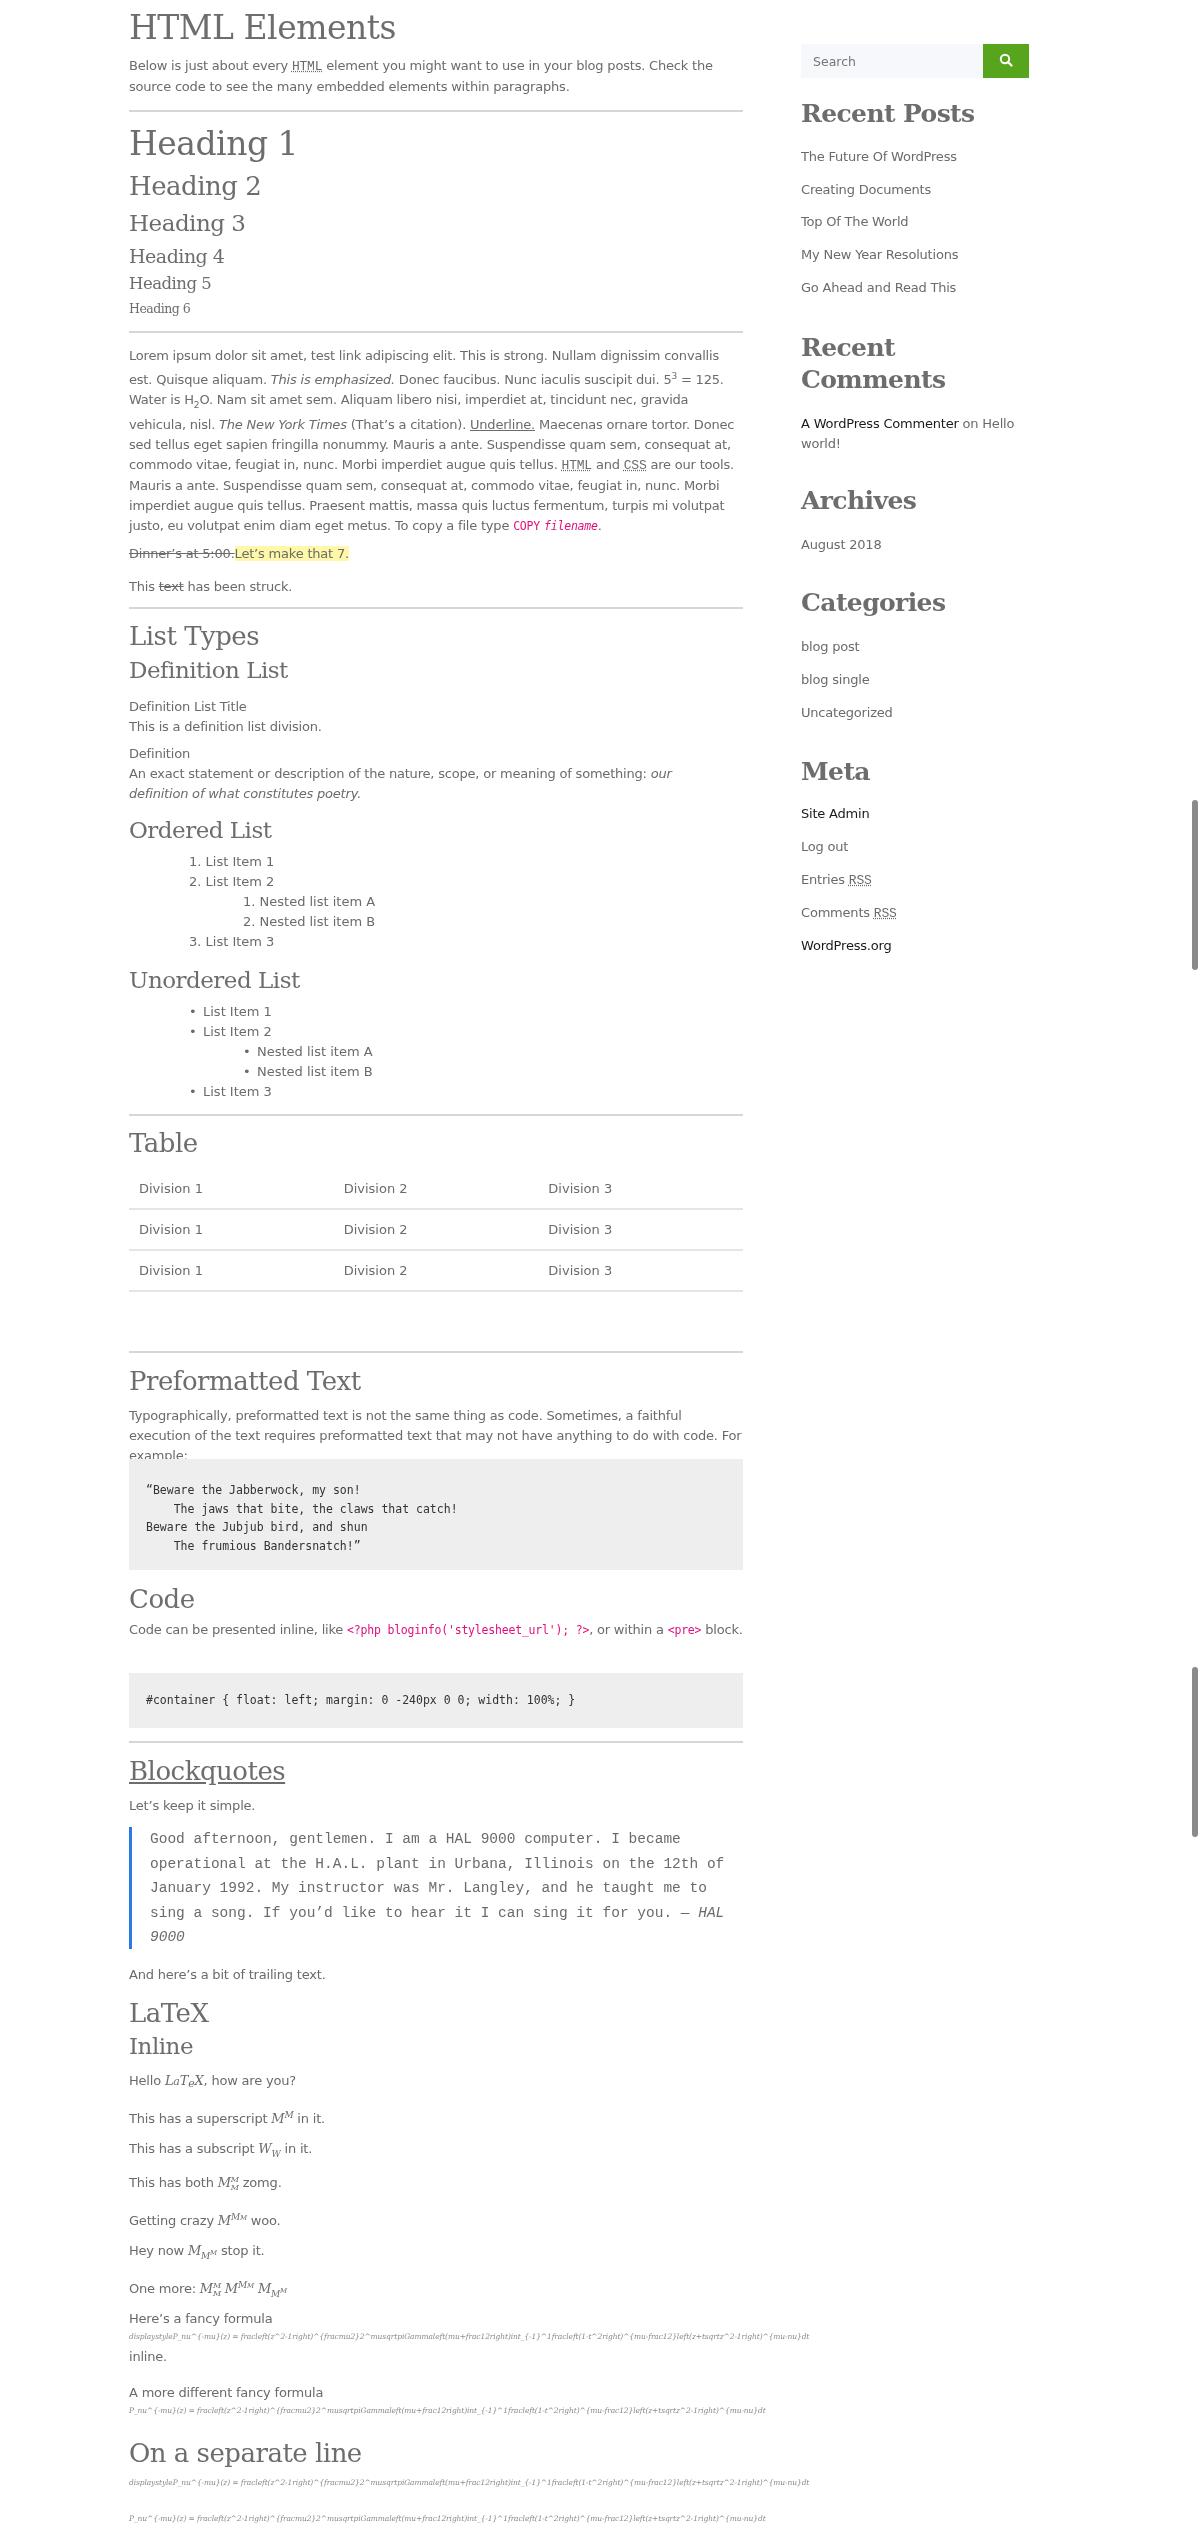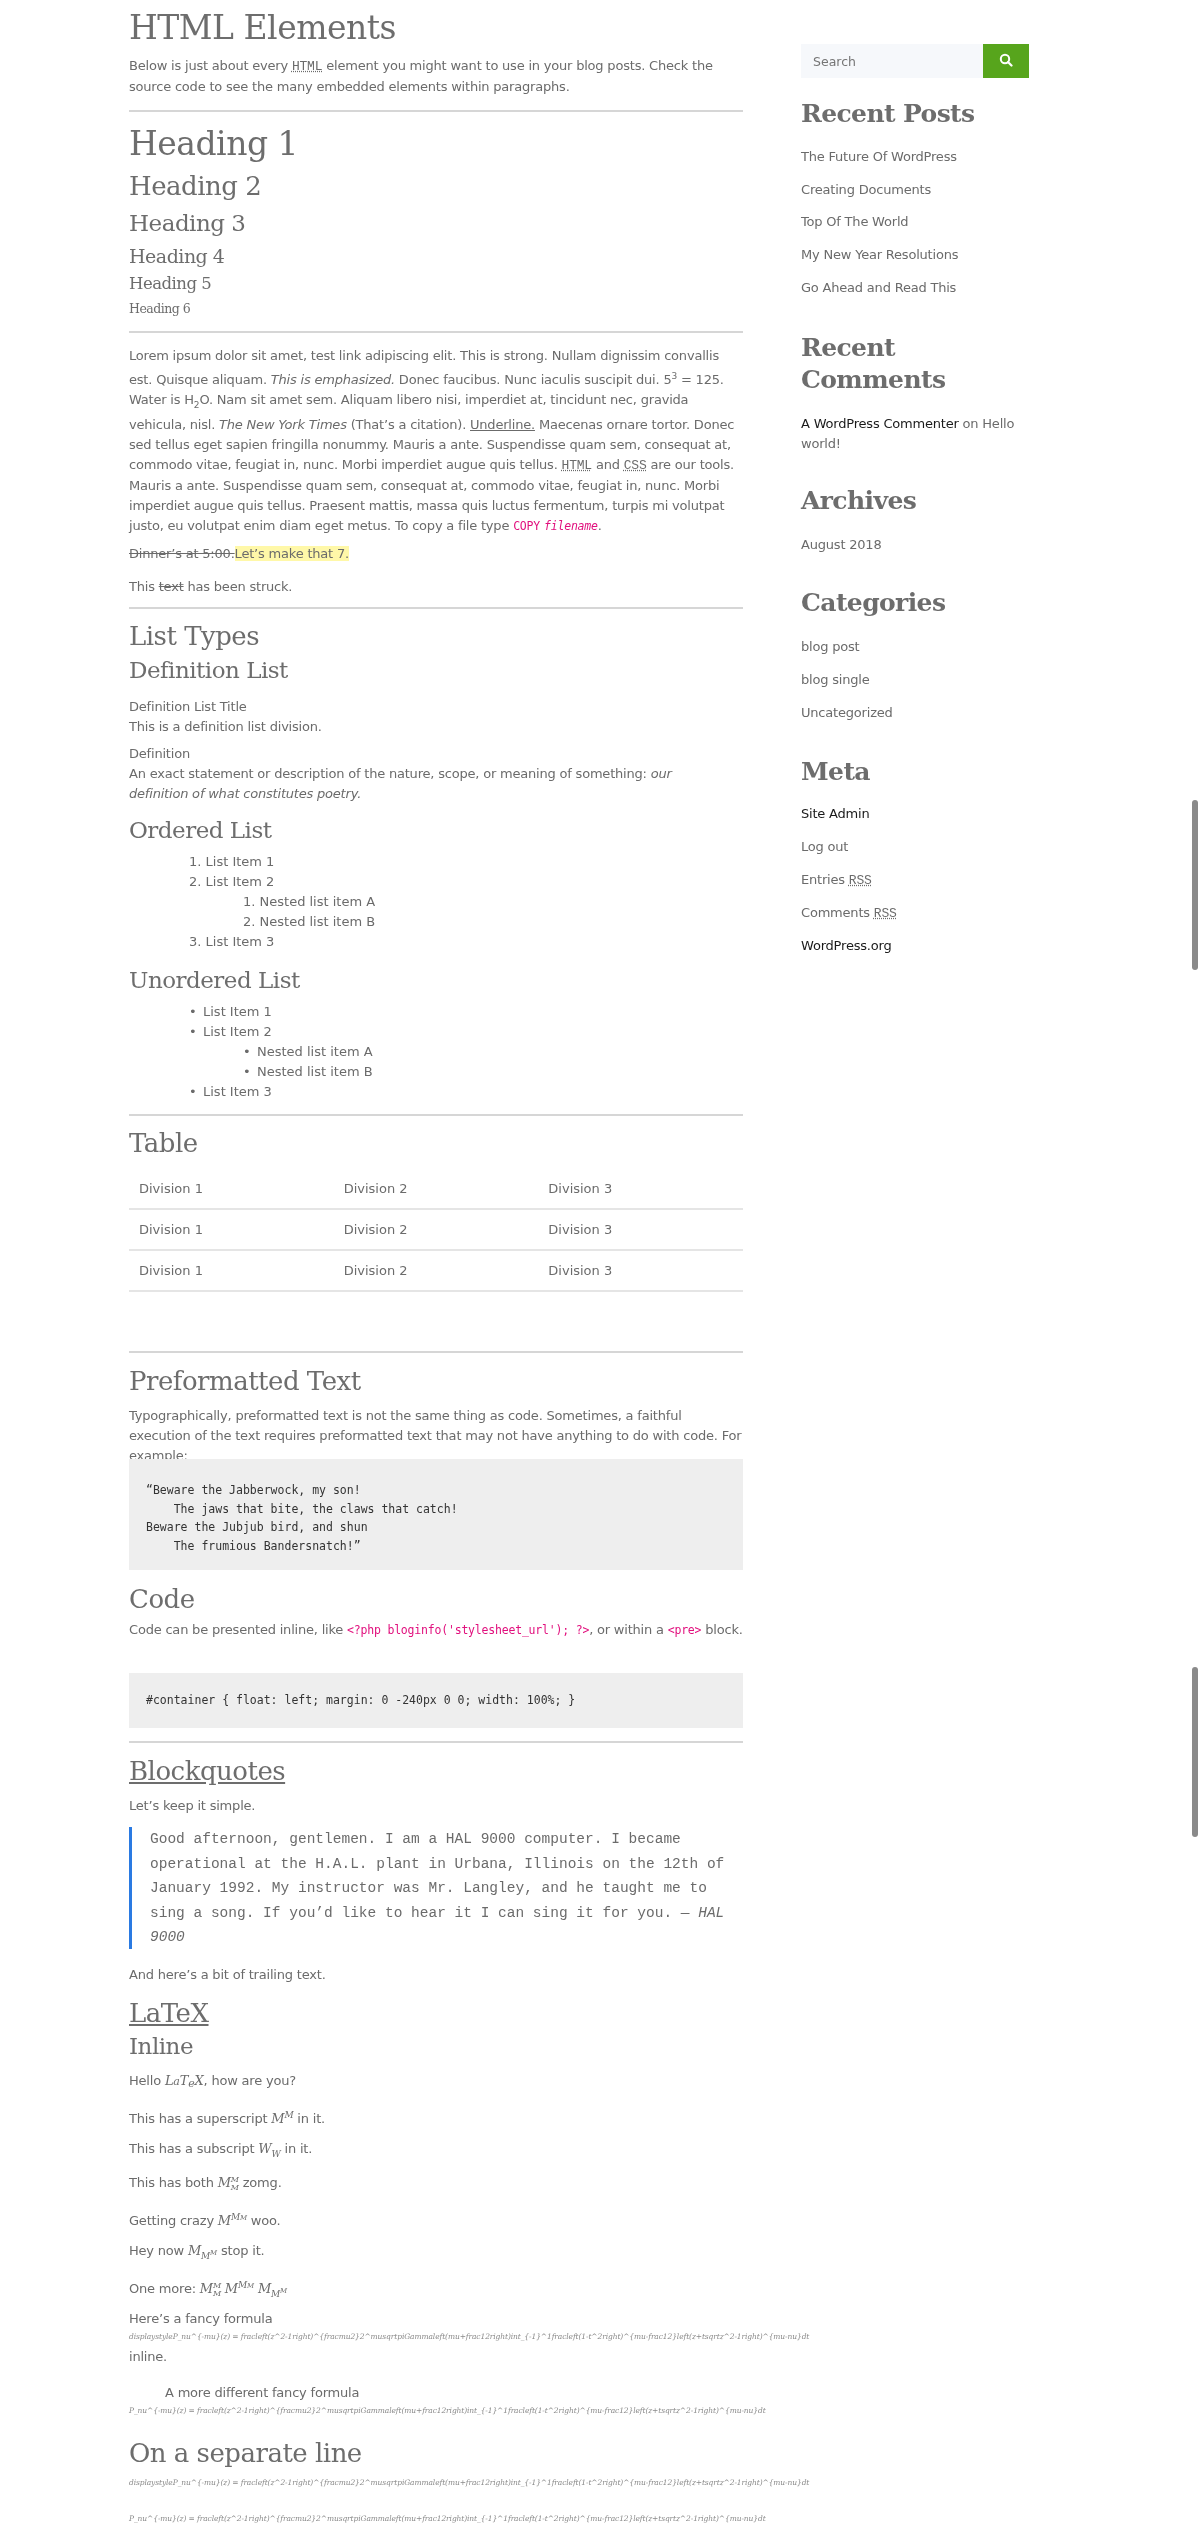--- a/index.html
+++ b/index.html
@@ -122,21 +122,21 @@
   <p class="abs p" style="top:1620px;width:616px;"><span>Code can be presented inline, like </span><code class="code">&lt;?php bloginfo('stylesheet_url'); ?&gt;</code><span>, or within a </span><code class="code">&lt;pre&gt;</code><span> block.</span></p>
   <pre class="pre" style="top:1673px;height:55px;padding-top:18px;">#container { float: left; margin: 0 -240px 0 0; width: 100%; }</pre>
 
   <div class="hr" style="top:1741px;"></div>
 
   <h2 class="abs serif" style="top:1754px;font-size:26px;line-height:34px;text-decoration:underline;">Blockquotes</h2>
   <p class="abs p" style="top:1796px;text-align:right;">Let’s keep it simple.</p>
   <blockquote class="bq" style="top:1827px;height:122px;padding-top:0px;"><span>Good afternoon, gentlemen. I am a HAL 9000 computer. I became operational at the H.A.L. plant in Urbana, Illinois on the 12th of January 1992. My instructor was Mr. Langley, and he taught me to sing a song. If you’d like to hear it I can sing it for you. — </span><cite style="font-style:italic;">HAL 9000</cite></blockquote>
   <p class="abs p" style="top:1965px;">And here’s a bit of trailing text.</p>
 
-  <h2 class="abs serif" style="top:1996px;font-size:26px;line-height:34px;text-decoration:underline;">LaTeX</h2>
+  <h2 class="abs serif" style="top:1996px;font-size:26px;line-height:34px;">LaTeX</h2>
   <h3 class="abs serif" style="top:2031px;font-size:23px;line-height:30px;">Inline</h3>
 
   <p class="abs p" style="top:2071px;"><span>Hello </span><span class="math">L<span style="font-size:11px;">a</span>T<span style="font-size:11px;position:relative;top:2px;">e</span>X</span><span>, how are you?</span></p>
 
   <p class="abs p" style="top:2105px;"><span>This has a superscript </span><span class="math"><span>M</span><sup style="font-size:9px;">M</sup></span><span> in it.</span></p>
 
   <p class="abs p" style="top:2139px;"><span>This has a subscript </span><span class="math"><span>W</span><sub style="font-size:9px;">W</sub></span><span> in it.</span></p>
 
   <p class="abs p" style="top:2173px;"><span>This has both </span><span class="math"><span>M</span><span style="display:inline-flex;flex-direction:column;font-size:8px;line-height:8px;vertical-align:middle;">
           <span>M</span>
@@ -149,21 +149,21 @@
 
   <p class="abs p" style="top:2275px;"><span>One more: </span><span class="math">M<span style="display:inline-flex;flex-direction:column;font-size:8px;line-height:8px;vertical-align:middle;">
           <span>M</span>
           <span>M</span>
         </span> M<sup style="font-size:9px;">M<span style="font-size:7px;">M</span></sup> M<sub style="font-size:9px;">M<sup style="font-size:7px;">M</sup></sub></span></p>
 
   <p class="abs p" style="top:2309px;">Here’s a fancy formula</p>
   <div class="abs formula" style="top:2332px;">displaystyleP_nu^{-mu}(z) = fracleft(z^2-1right)^{fracmu2}2^musqrtpiGammaleft(mu+frac12right)int_{-1}^1fracleft(1-t^2right)^{mu-frac12}left(z+tsqrtz^2-1right)^{mu-nu}dt</div>
   <p class="abs p" style="top:2347px;">inline.</p>
 
-  <p class="abs p" style="top:2383px;margin-left:36px;">A more different fancy formula</p>
+  <p class="abs p" style="top:2383px;">A more different fancy formula</p>
   <div class="abs formula" style="top:2406px;">P_nu^{-mu}(z) = fracleft(z^2-1right)^{fracmu2}2^musqrtpiGammaleft(mu+frac12right)int_{-1}^1fracleft(1-t^2right)^{mu-frac12}left(z+tsqrtz^2-1right)^{mu-nu}dt</div>
 
   <h2 class="abs serif" style="top:2436px;font-size:26px;line-height:34px;">On a separate line</h2>
   <div class="abs formula" style="top:2478px;">displaystyleP_nu^{-mu}(z) = fracleft(z^2-1right)^{fracmu2}2^musqrtpiGammaleft(mu+frac12right)int_{-1}^1fracleft(1-t^2right)^{mu-frac12}left(z+tsqrtz^2-1right)^{mu-nu}dt</div>
   <div class="abs formula" style="top:2514px;">P_nu^{-mu}(z) = fracleft(z^2-1right)^{fracmu2}2^musqrtpiGammaleft(mu+frac12right)int_{-1}^1fracleft(1-t^2right)^{mu-frac12}left(z+tsqrtz^2-1right)^{mu-nu}dt</div>
 </div>
 
 <aside class="sidebar">
   <div class="search">
     <input class="search-input" type="text" placeholder="Search" style="">

